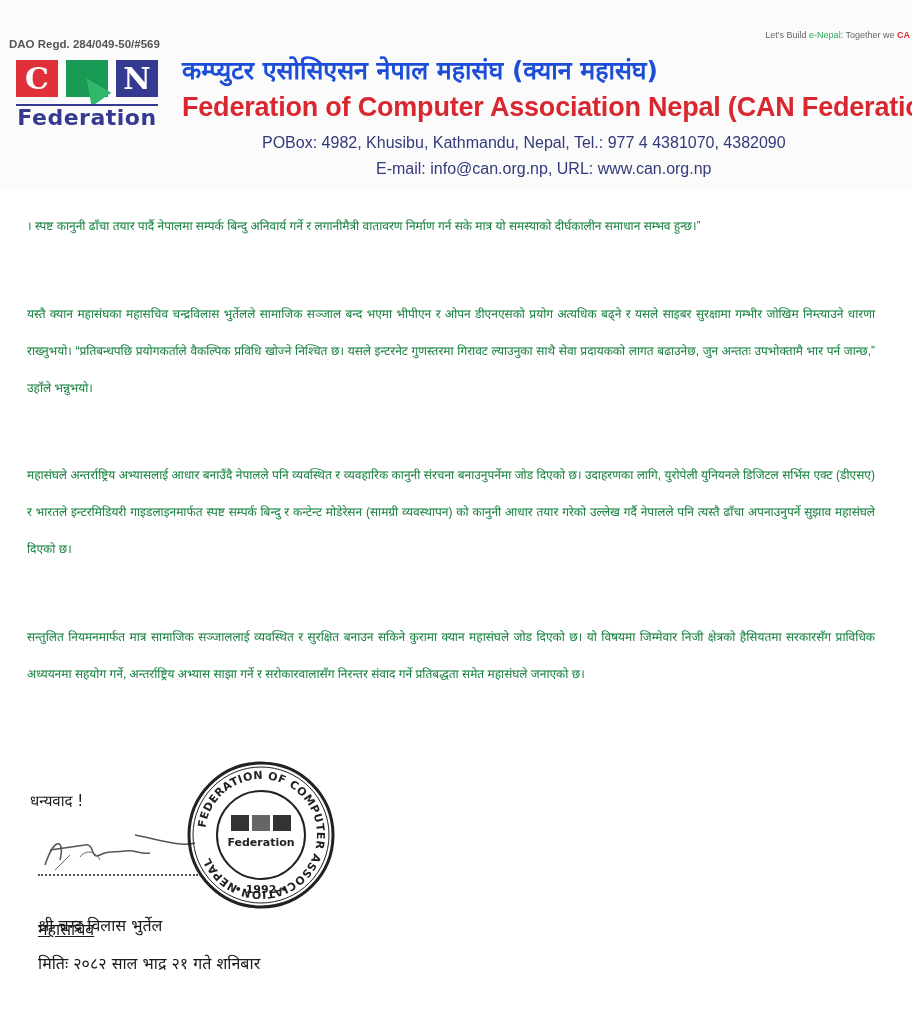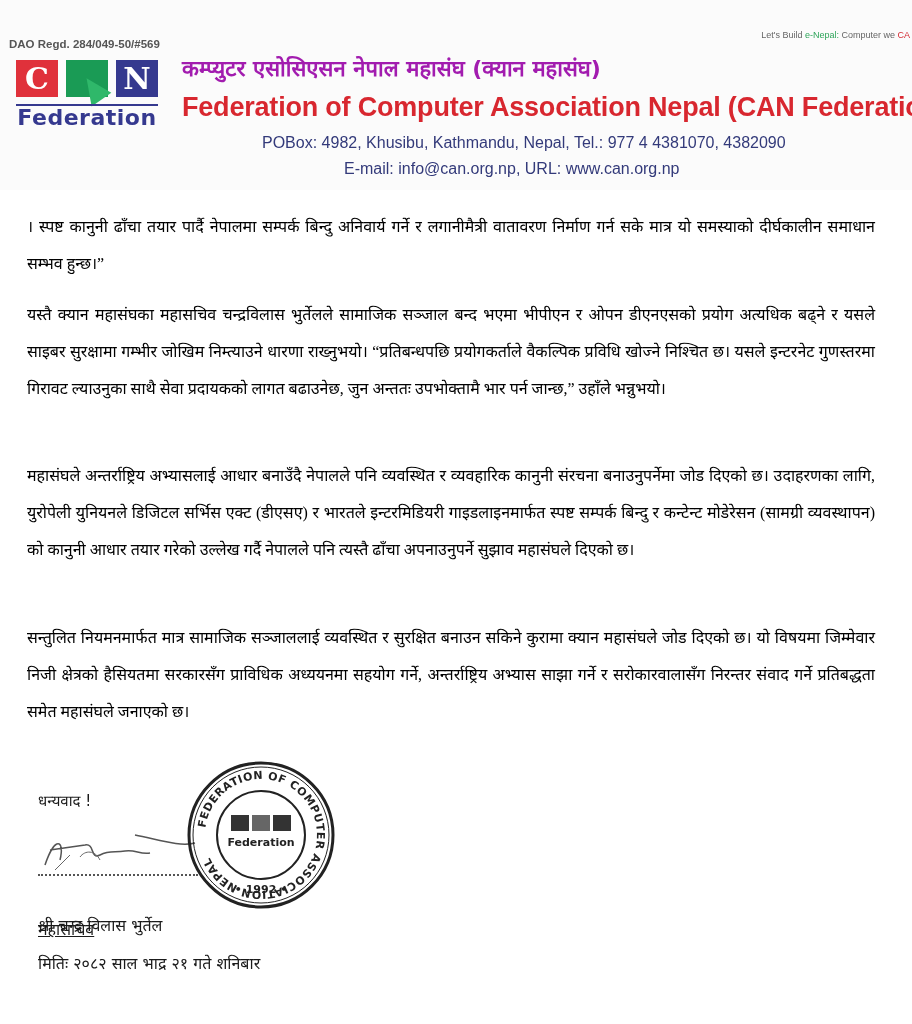--- a/index.html
+++ b/index.html
@@ -2,60 +2,60 @@
 <html><head>
 <meta charset="utf-8">
 <style>
   html, body { margin:0; padding:0; background:#ffffff; }
   body { width:912px; height:1024px; position:relative; overflow:hidden; font-family:"Liberation Sans", "DejaVu Sans", sans-serif; color:#1a1a1a; }
 
   .letterhead { position:absolute; left:0; top:0; width:912px; height:190px; background:#fbfbfb; }
   .regd { position:absolute; left:9px; top:38px; font-size:11.5px; font-weight:bold; color:#555; }
   .tagline { position:absolute; right:2px; top:30px; font-size:9px; color:#666; white-space:nowrap; }
   .tagline .green { color:#2ea55a; }
-  .tagline .red { color:#d42b34; font-weight:normal;text-align:right; }
+  .tagline .red { color:#d42b34; font-weight:bold;text-align:right; }
 
   .logo { position:absolute; left:16px; top:60px; width:142px; height:72px; }
   .logo .box { position:absolute; top:0; width:42px; height:37px; color:#fff; font-family:"DejaVu Serif", serif; font-weight:bold; font-size:30px; line-height:37px; text-align:center; }
   .logo .c { left:0; background:#e0313b; }
   .logo .a { left:50px; background:#1a9b55; }
   .logo .n { left:100px; background:#35398f; }
   .logo .cursor { position:absolute; left:66px; top:16px; width:0; height:0; border-left:12px solid transparent; border-right:12px solid transparent; border-bottom:26px solid #2fb86a; transform:rotate(-35deg); }
   .logo .rule { position:absolute; left:0; top:44px; width:142px; height:2px; background:#35398f; }
   .logo .fed { position:absolute; left:0; top:45px; width:142px; text-align:center; font-family:"DejaVu Sans", sans-serif; font-weight:bold; font-size:22px; color:#35398f; letter-spacing:0.5px; }
 
-  .np-title { position:absolute; left:182px; top:52px; font-family:"DejaVu Sans", sans-serif; font-weight:bold; font-size:22px; color:#a21caf; white-space:nowrap; }
+  .np-title { position:absolute; left:182px; top:52px; font-family:"DejaVu Sans", sans-serif; font-weight:bold; font-size:25px; color:#1d4ed8; white-space:nowrap; }
   .en-title { position:absolute; left:182px; top:92px; font-family:"Liberation Sans", sans-serif; font-weight:bold; font-size:27px; color:#d8272f; white-space:nowrap; letter-spacing:-0.2px; }
   .address { position:absolute; left:262px; top:134px; font-size:16px; color:#333a7a; white-space:nowrap; }
-  .contact { position:absolute; left:344px; top:160px; font-size:16px; color:#333a7a; white-space:nowrap; }
+  .contact { position:absolute; left:376px; top:160px; font-size:16px; color:#333a7a; white-space:nowrap; }
 
-  .body-text { position:absolute; left:27px; width:848px; font-family:Liberation Serif, serif; font-size:16px; line-height:37px; color:#000000; text-align:justify; }
+  .body-text { position:absolute; left:27px; width:848px; font-family:Liberation Sans, sans-serif; font-size:12px; line-height:37px; color:#15803d; text-align:justify; }
   .p1 { top:208px; }
   .p2 { top:296px; }
   .p3 { top:457px; }
   .p4 { top:619px; }
   .body-text p { margin:0; }
 
-  .closing { position:absolute; left:38px; top:790px; font-family:"DejaVu Sans", sans-serif; font-size:15px; }
+  .closing { position:absolute; left:30px; top:790px; font-family:"DejaVu Sans", sans-serif; font-size:15px; }
   .signature { position:absolute; left:40px; top:825px; width:160px; height:50px; }
   .dotline { position:absolute; left:38px; top:874px; width:160px; border-top:2px dotted #555; }
   .signer { position:absolute; left:38px; font-family:"DejaVu Sans", sans-serif; font-size:16px; line-height:28px; }
   .signer.name { top:884px;margin-top:28px; }
   .signer.role { top:916px;text-decoration:underline; }
   .signer.date { top:950px;text-align:right; }
 
   .seal { position:absolute; left:186px; top:760px; width:150px; height:150px; }
 </style>
 </head>
 <body>
 
 <div class="letterhead">
   <div class="regd">DAO Regd. 284/049-50/#569</div>
   <div class="tagline">
-    <span>Let's Build </span><span class="green">e-Nepal: </span><span>Computer we </span><span class="red">CA</span>
+    <span>Let's Build </span><span class="green">e-Nepal: </span><span>Together we </span><span class="red">CA</span>
   </div>
 
   <div class="logo">
     <div class="box c">C</div>
     <div class="box a"></div>
     <div class="cursor"></div>
     <div class="box n">N</div>
     <div class="rule"></div>
     <div class="fed">Federation</div>
   </div>

